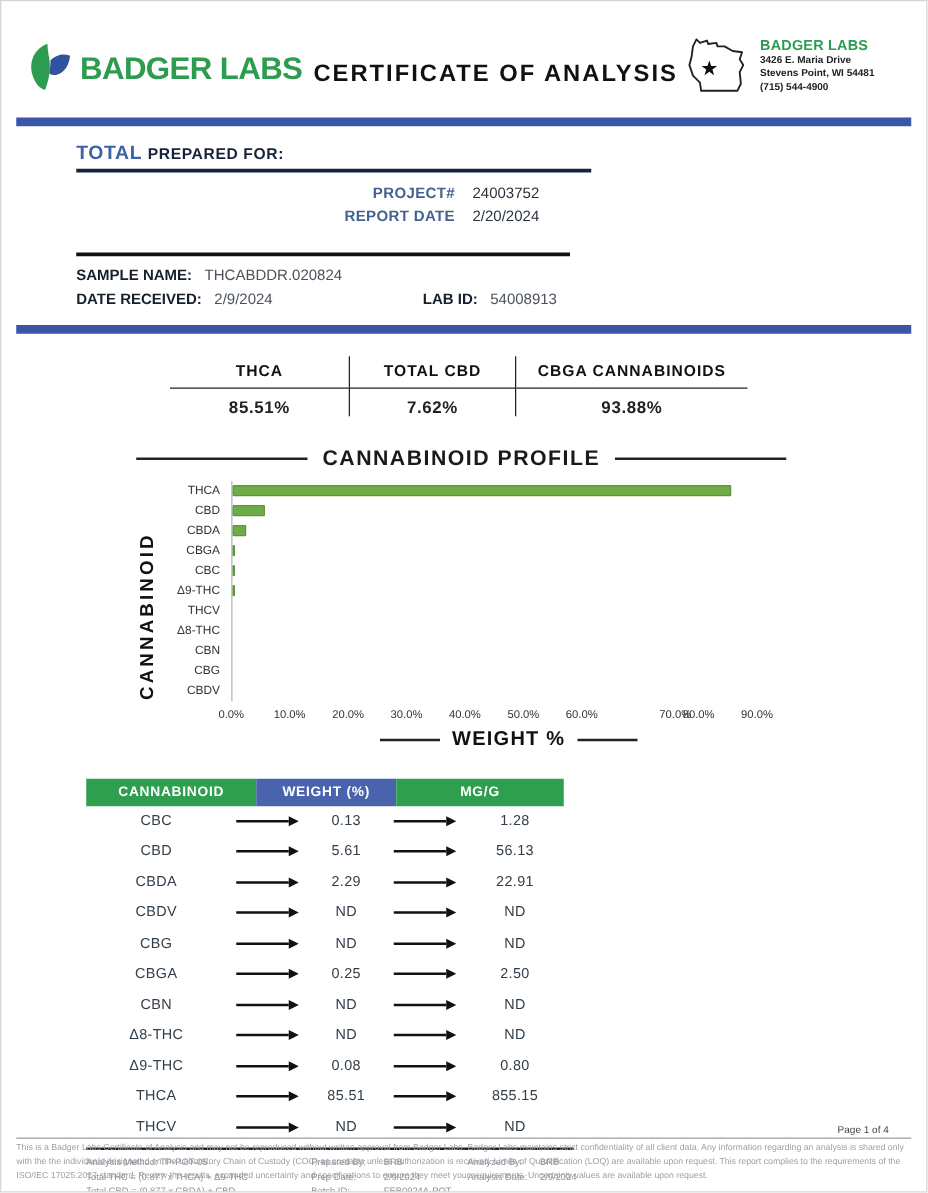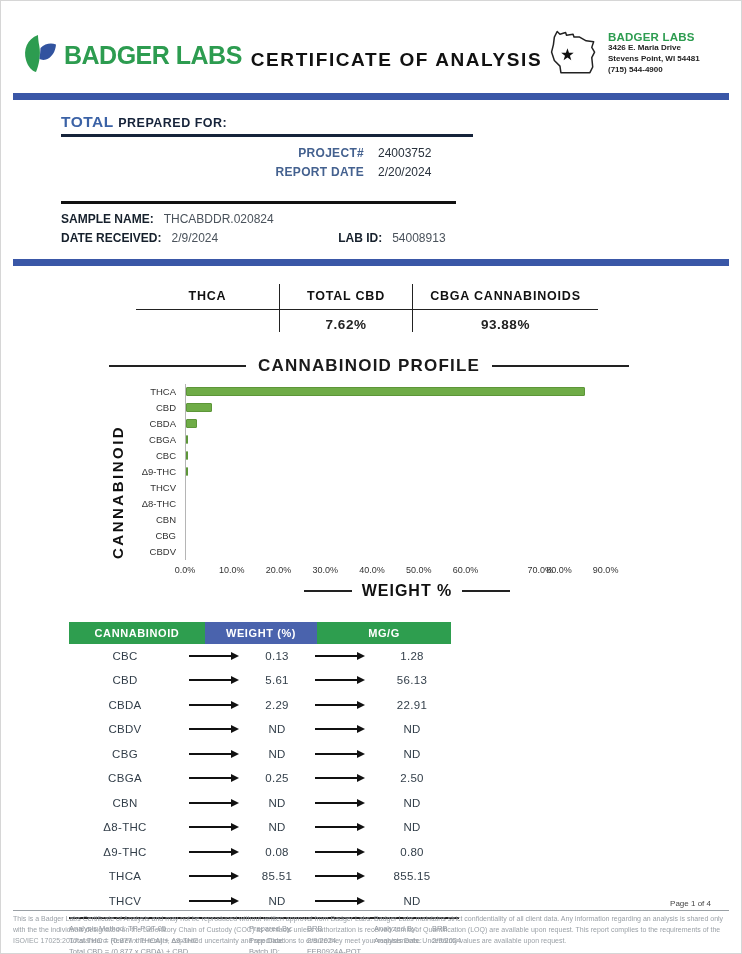--- a/index.html
+++ b/index.html
@@ -154,20 +154,21 @@
       <span class="slabel labid">LAB ID:</span>
       <span class="sval">54008913</span>
     </div>
   </div>
 
   <div class="bar-blue bar2"></div>
 
   <div class="summary" id="summary">
       <div class="sum-col">
         <div class="sum-label">THCA</div>
+        <div class="sum-value">85.51%</div>
       </div>
       <div class="sum-col mid">
         <div class="sum-label">TOTAL CBD</div>
         <div class="sum-value">7.62%</div>
       </div>
       <div class="sum-col">
         <div class="sum-label">CBGA CANNABINOIDS</div>
         <div class="sum-value">93.88%</div>
       </div>
     </div>

